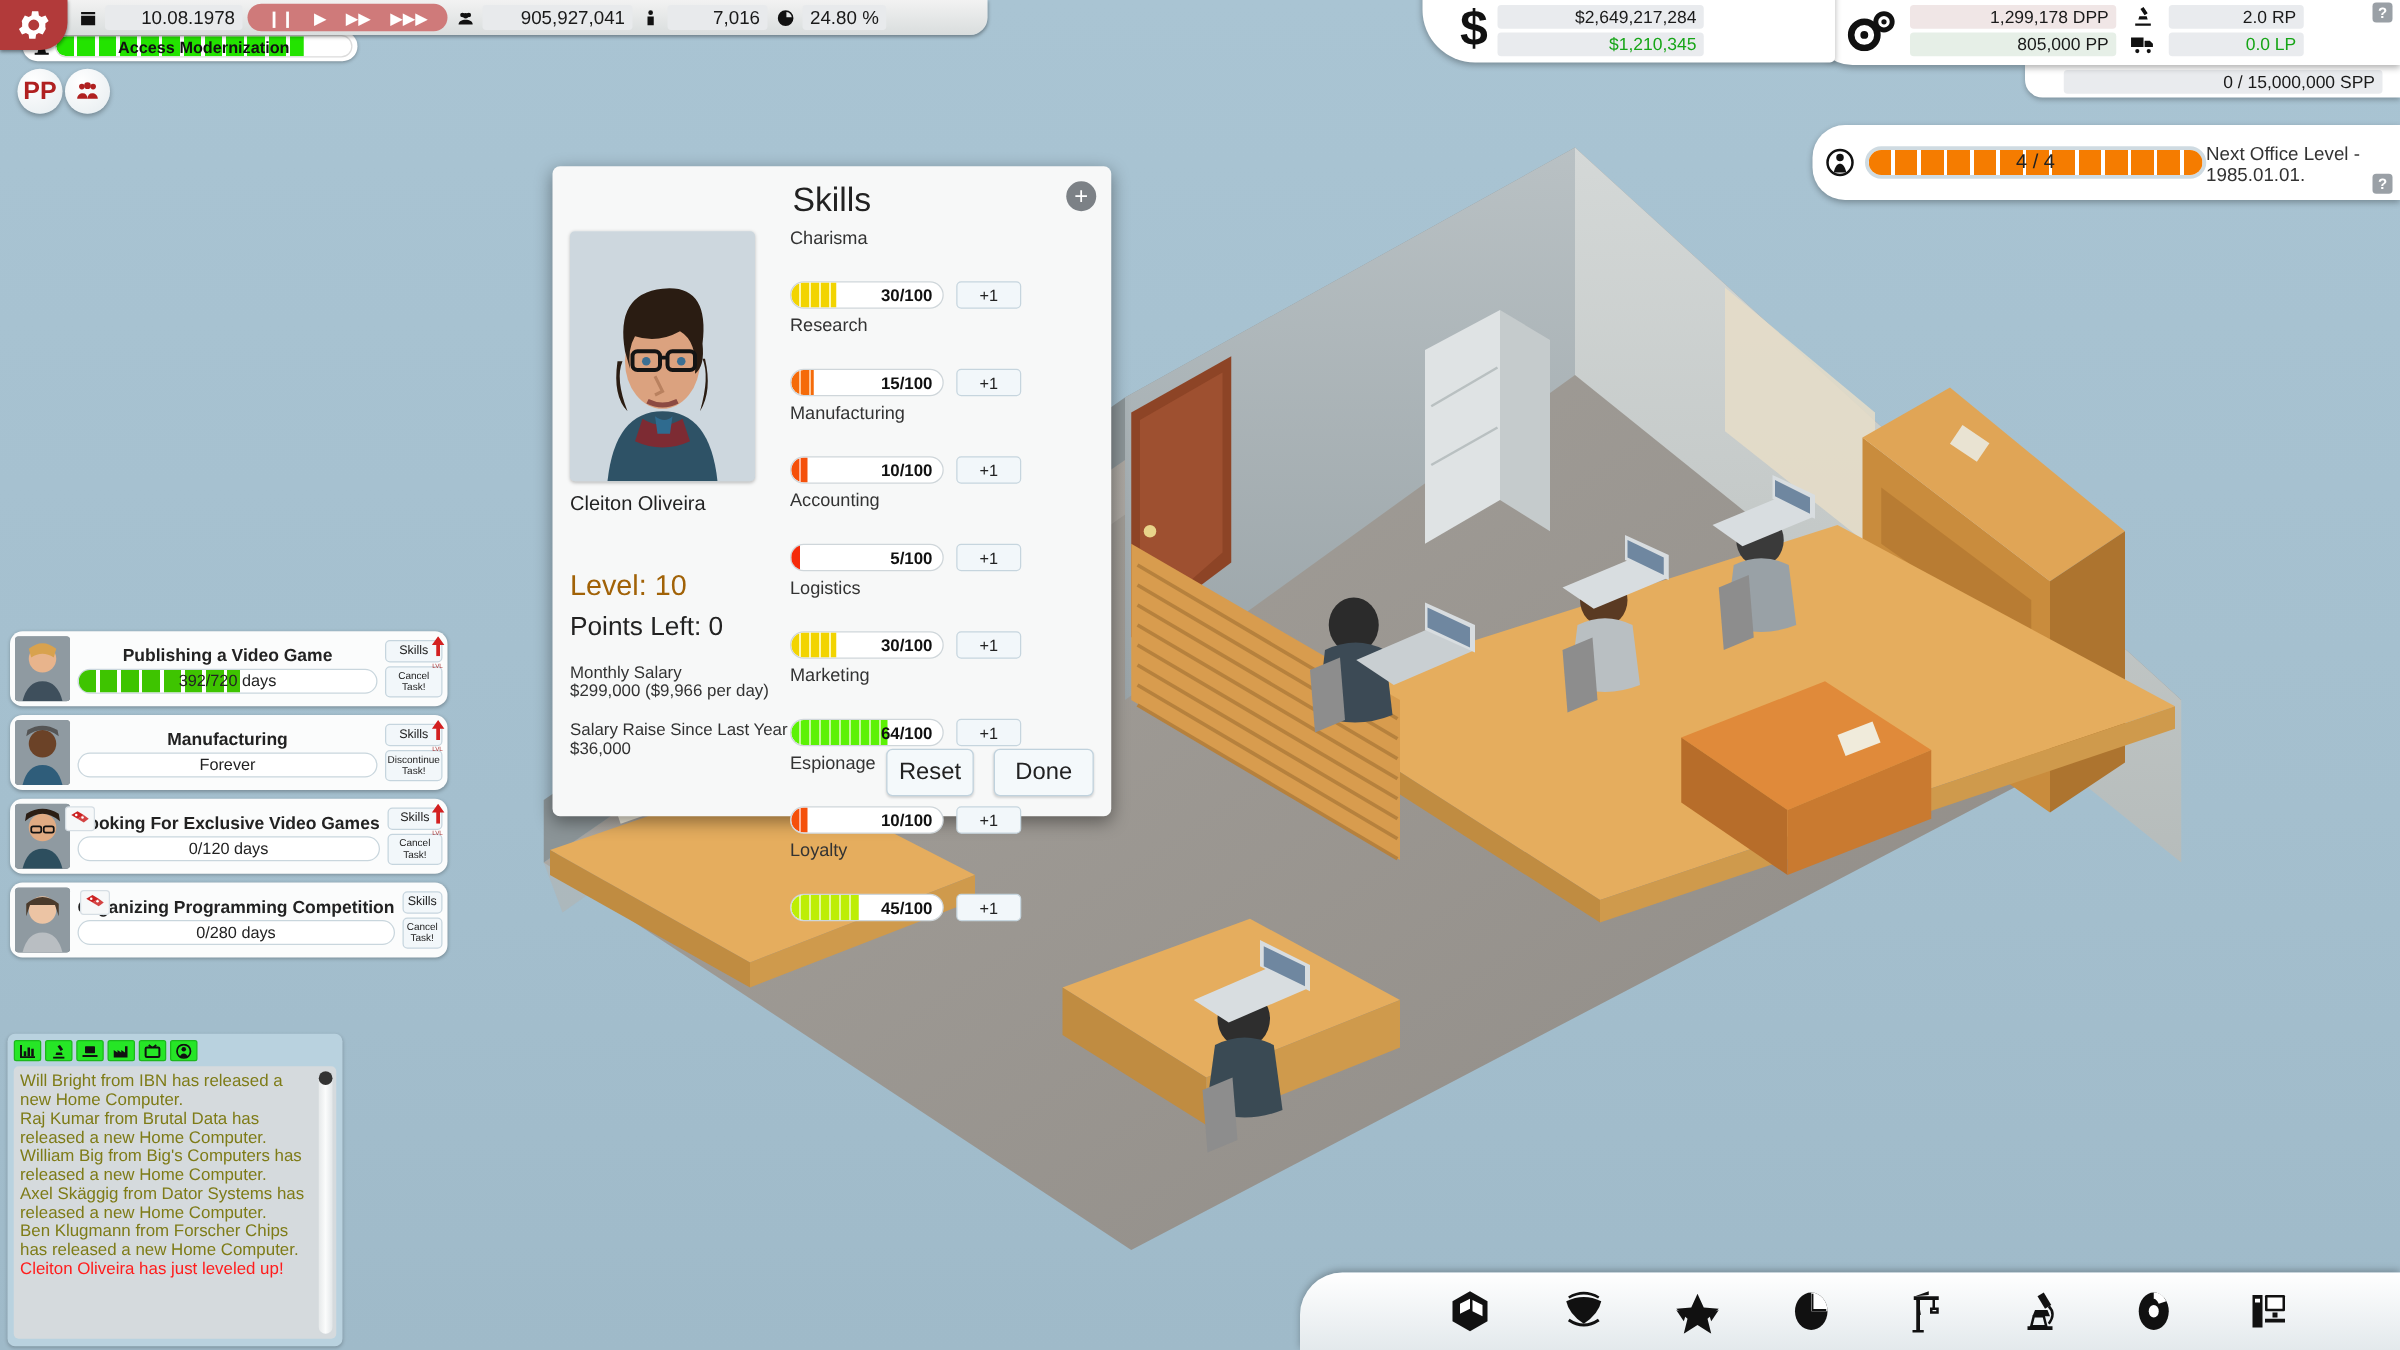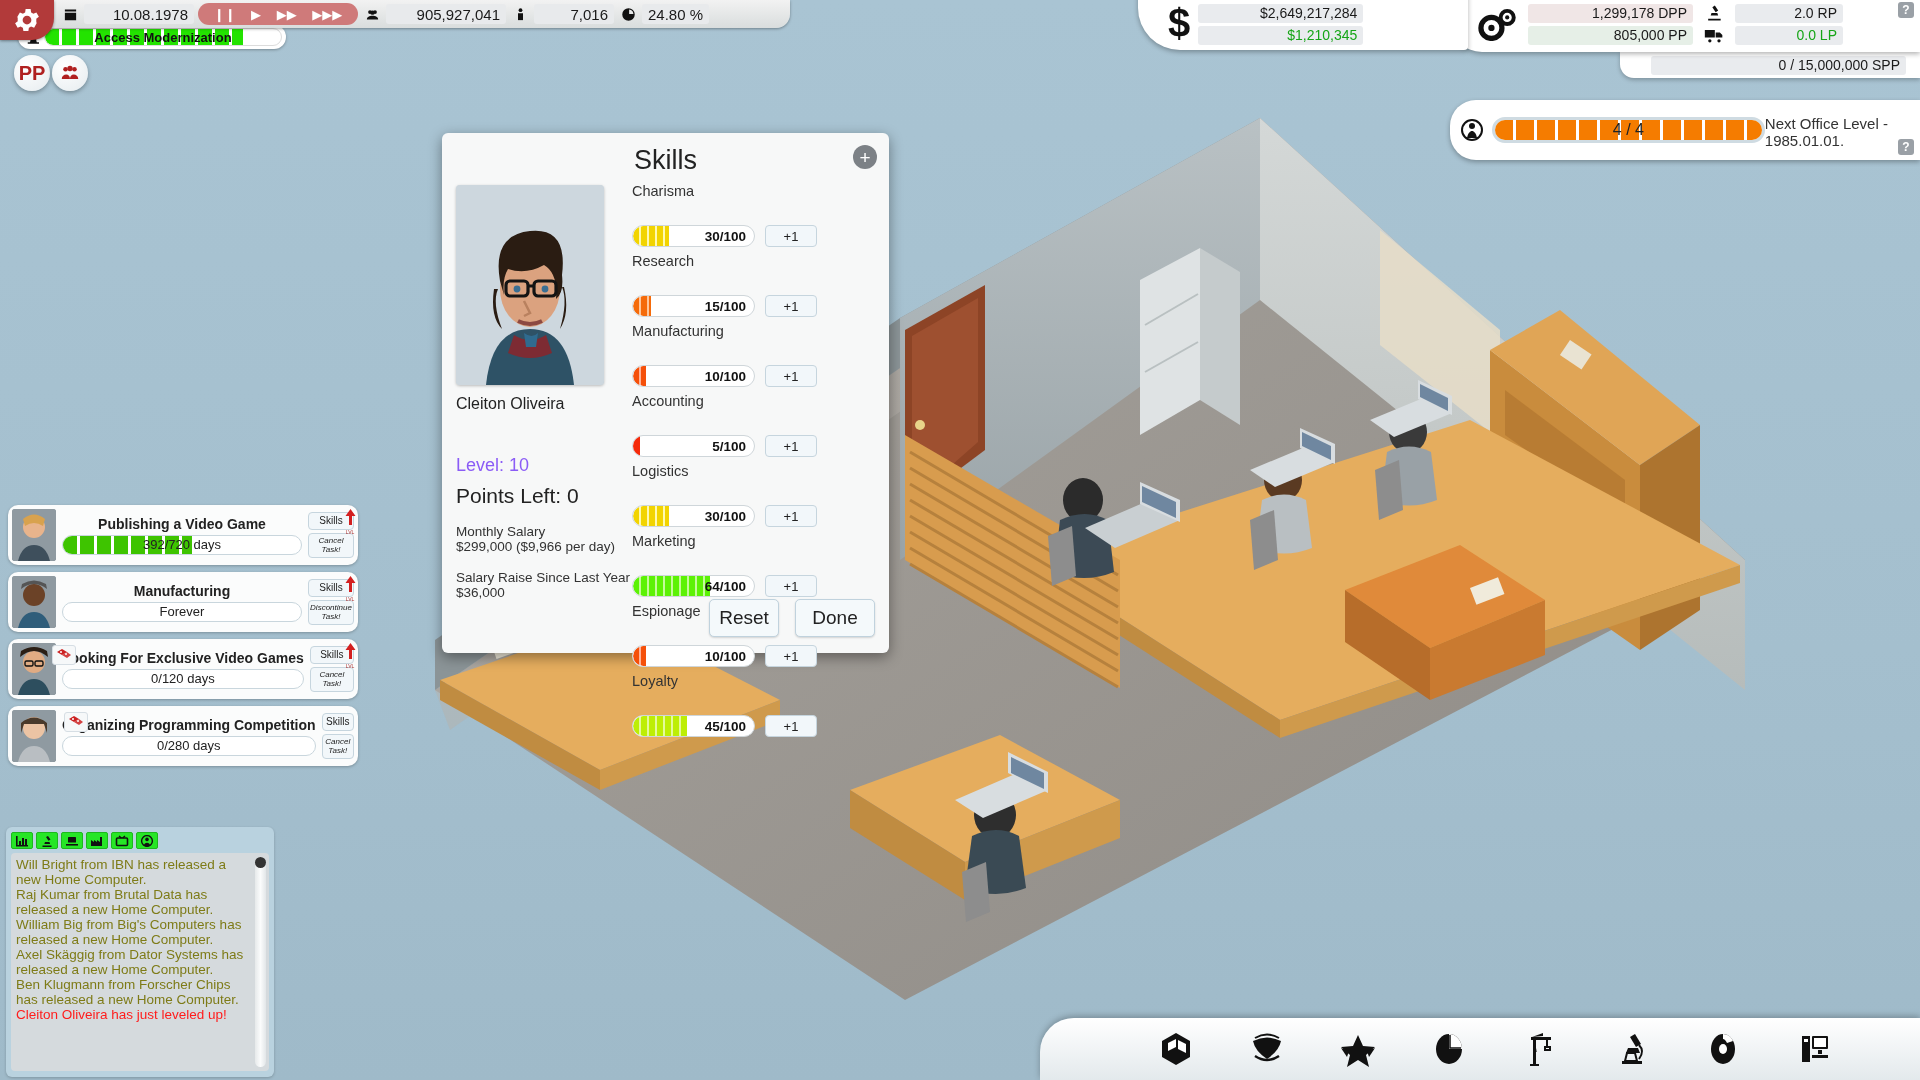--- a/index.html
+++ b/index.html
@@ -156,21 +156,21 @@
   }
   .task-bar-fill { position:absolute; left:0; top:0; bottom:0;
     background:repeating-linear-gradient(90deg,#3ec400 0 14px,#fff 14px 17px); }
   .task-bar-text { position:absolute; inset:0; display:flex; align-items:center; justify-content:center;
     font-size:13px; color:#222; }
   .task-btns { width:46px; display:flex; flex-direction:column; gap:3px; }
   .tbtn {
     background:#f2f7fa; border:1px solid #c6d5de; border-radius:4px;
     font-size:10px; line-height:1.05; color:#222; text-align:center; padding:3px 1px; cursor:pointer;
   }
-  .tbtn.small { font-size:8px;font-style:italic; }
+  .tbtn.small { font-size:8px; }
   .lvl-arrow { position:absolute; right:2px; top:4px; width:12px; text-align:center; }
   .lvl-arrow svg { width:11px; height:16px; fill:#d32020; }
   .lvl-arrow em { display:block; font-size:5px; font-style:normal; color:#a33; }
   .dice-icon { position:absolute; left:-3px; top:-3px; width:24px; height:20px;
     background:#f6f8f9; border:1px solid #d6dee4; border-radius:3px;
     display:flex; align-items:center; justify-content:center; }
   .dice-icon svg { width:16px; height:14px; fill:#cc2222; }
 
   
   #news {
@@ -211,21 +211,21 @@
     background:#7c8186; color:#fff; display:flex; align-items:center; justify-content:center;
     font-size:19px; line-height:1; cursor:pointer;
   }
   #dlg-left { position:absolute; left:14px; top:52px; width:165px; }
   #portrait {
     width:148px; height:200px; border-radius:4px;
     background:linear-gradient(150deg,#d4dde3,#b9c6ce);
     box-shadow:0 1px 3px rgba(0,0,0,.25); overflow:hidden; position:relative;
   }
   #emp-name { margin-top:10px; font-size:16px; color:#222; }
-  #emp-level { margin-top:42px; font-size:18px; color:#8b5cf6; }
+  #emp-level { margin-top:42px; font-size:23px; color:#a16207; }
   #emp-points { margin-top:8px; font-size:21px; color:#222; }
   .info-block { margin-top:16px; font-size:13.5px; color:#333; line-height:15px; width:190px; }
   .info-block .lbl { color:#333; }
   #dlg-right { position:absolute; left:190px; top:50px; width:245px; }
   .skill-row { margin-bottom:6px; position:relative; }
   .skill-name { font-size:14.5px; color:#333; margin-bottom:1px; }
   .skill-bar-wrap { display:flex; align-items:center; gap:10px;margin-top:26px; }
   .skill-bar {
     position:relative; width:123px; height:22px; background:#fff;
     border:1px solid #cfd6da; border-radius:11px; overflow:hidden;

